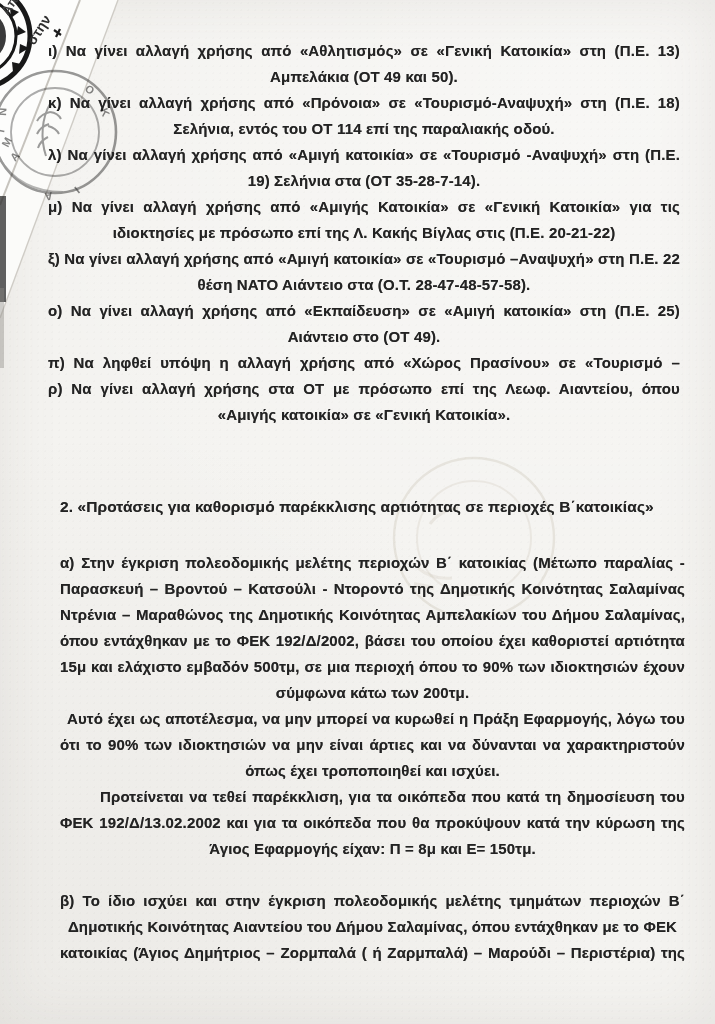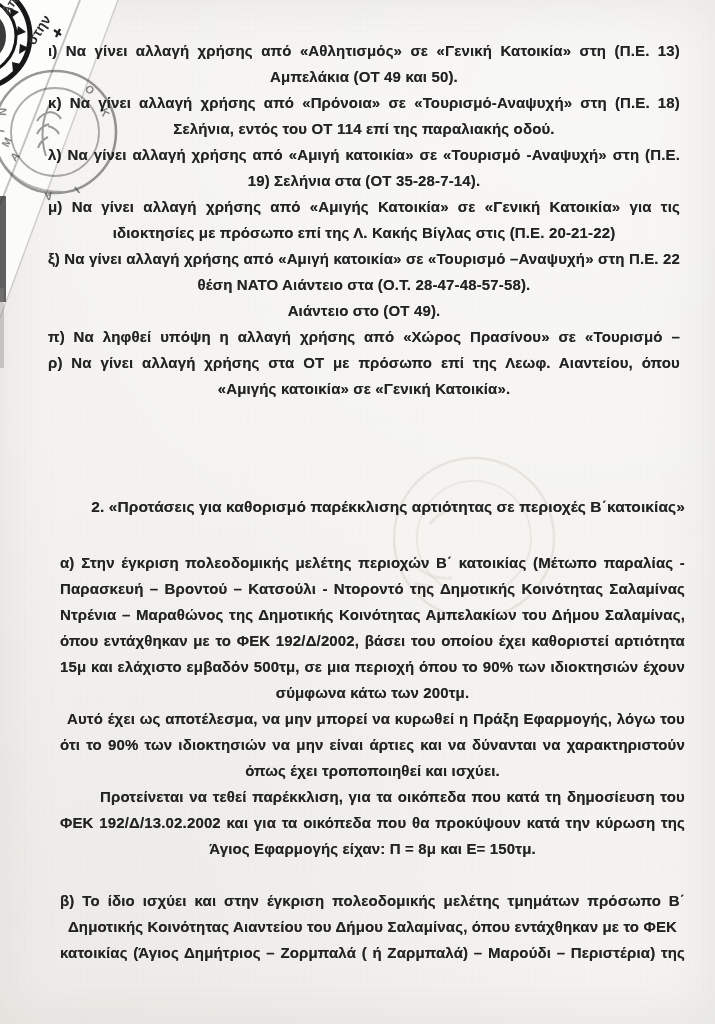--- a/index.html
+++ b/index.html
@@ -28,21 +28,21 @@
   .body-text{position:absolute;left:0;top:0;width:715px;color:#232323;
     font-size:15px;letter-spacing:.15px;
     text-shadow:0 0 .45px rgba(20,20,20,.5);}
   .list-block{position:absolute;left:48px;top:38px;width:632px;}
   .sec2{position:absolute;left:60px;top:0;width:625px;}
   .jline{line-height:26px;height:26px;overflow:hidden;text-align:justify;}
   .jline::after{content:"";display:inline-block;width:100%;height:0;}
   .jline.last{text-align:center;}
   .jline.last::after{content:none;}
   .heading{font-weight:bold;font-size:15.5px;line-height:26px;margin:0;
-    letter-spacing:.1px;text-align:right;}
+    letter-spacing:.1px;}
   .para{margin:0;font-weight:bold;}
 </style>
 </head>
 <body>
 
 <div class="page">
 
   <svg class="corner-art" width="260" height="480" viewBox="0 0 260 480">
     <polygon points="0,0 118,0 0,318" fill="#fbfbf9"></polygon>
     <polygon points="0,0 80,0 0,205" fill="#fdfdfc"></polygon>
@@ -124,20 +124,21 @@
         </div>
         <div class="para">
           <div class="jline">μ)  Να γίνει αλλαγή χρήσης από «Αμιγής Κατοικία» σε «Γενική Κατοικία» για τις</div>
           <div class="jline last">ιδιοκτησίες με πρόσωπο επί της Λ. Κακής Βίγλας στις (Π.Ε. 20-21-22)</div>
         </div>
         <div class="para">
           <div class="jline">ξ) Να γίνει αλλαγή χρήσης από «Αμιγή κατοικία» σε «Τουρισμό –Αναψυχή» στη Π.Ε. 22</div>
           <div class="jline last">θέση ΝΑΤΟ Αιάντειο στα (Ο.Τ. 28-47-48-57-58).</div>
         </div>
         <div class="para">
+          <div class="jline">ο) Να γίνει αλλαγή χρήσης από «Εκπαίδευση» σε «Αμιγή κατοικία» στη (Π.Ε. 25)</div>
           <div class="jline last">Αιάντειο στο (ΟΤ 49).</div>
         </div>
         <div class="para">
           <div class="jline">π) Να ληφθεί υπόψη η αλλαγή χρήσης από «Χώρος Πρασίνου» σε «Τουρισμό –</div>
         </div>
         <div class="para">
           <div class="jline">ρ) Να γίνει αλλαγή χρήσης στα ΟΤ με πρόσωπο επί της Λεωφ. Αιαντείου, όπου υπάρχει</div>
           <div class="jline last">«Αμιγής κατοικία» σε «Γενική Κατοικία».</div>
         </div>
       </div>
@@ -156,21 +157,21 @@
             <div class="jline" style="text-indent: 7px;">Αυτό έχει ως αποτέλεσμα, να μην μπορεί να κυρωθεί η Πράξη Εφαρμογής, λόγω του</div>
             <div class="jline">ότι το 90% των ιδιοκτησιών να μην είναι άρτιες και να δύνανται να χαρακτηριστούν ως</div>
             <div class="jline last">όπως έχει τροποποιηθεί και ισχύει.</div>
           </div>
           <div class="para" style="margin-top: 0px;">
             <div class="jline" style="text-indent: 40px;">Προτείνεται να τεθεί παρέκκλιση, για τα οικόπεδα που κατά τη δημοσίευση του</div>
             <div class="jline">ΦΕΚ 192/Δ/13.02.2002 και για τα οικόπεδα που θα προκύψουν κατά την κύρωση της</div>
             <div class="jline last">Άγιος Εφαρμογής είχαν: Π = 8μ και Ε= 150τμ.</div>
           </div>
           <div class="para" style="margin-top: 26px;">
-            <div class="jline">β) Το ίδιο ισχύει και στην έγκριση πολεοδομικής μελέτης τμημάτων πρόσωπο Β΄</div>
+            <div class="jline">β) Το ίδιο ισχύει και στην έγκριση πολεοδομικής μελέτης τμημάτων περιοχών Β΄</div>
             <div class="jline last">Δημοτικής Κοινότητας Αιαντείου του Δήμου Σαλαμίνας, όπου εντάχθηκαν με το ΦΕΚ</div>
             <div class="jline">κατοικίας (Άγιος Δημήτριος – Ζορμπαλά ( ή Ζαρμπαλά) – Μαρούδι – Περιστέρια) της</div>
           </div>
         </div>
     </div>
   </div>
 
 </div>
 
 </body></html>

